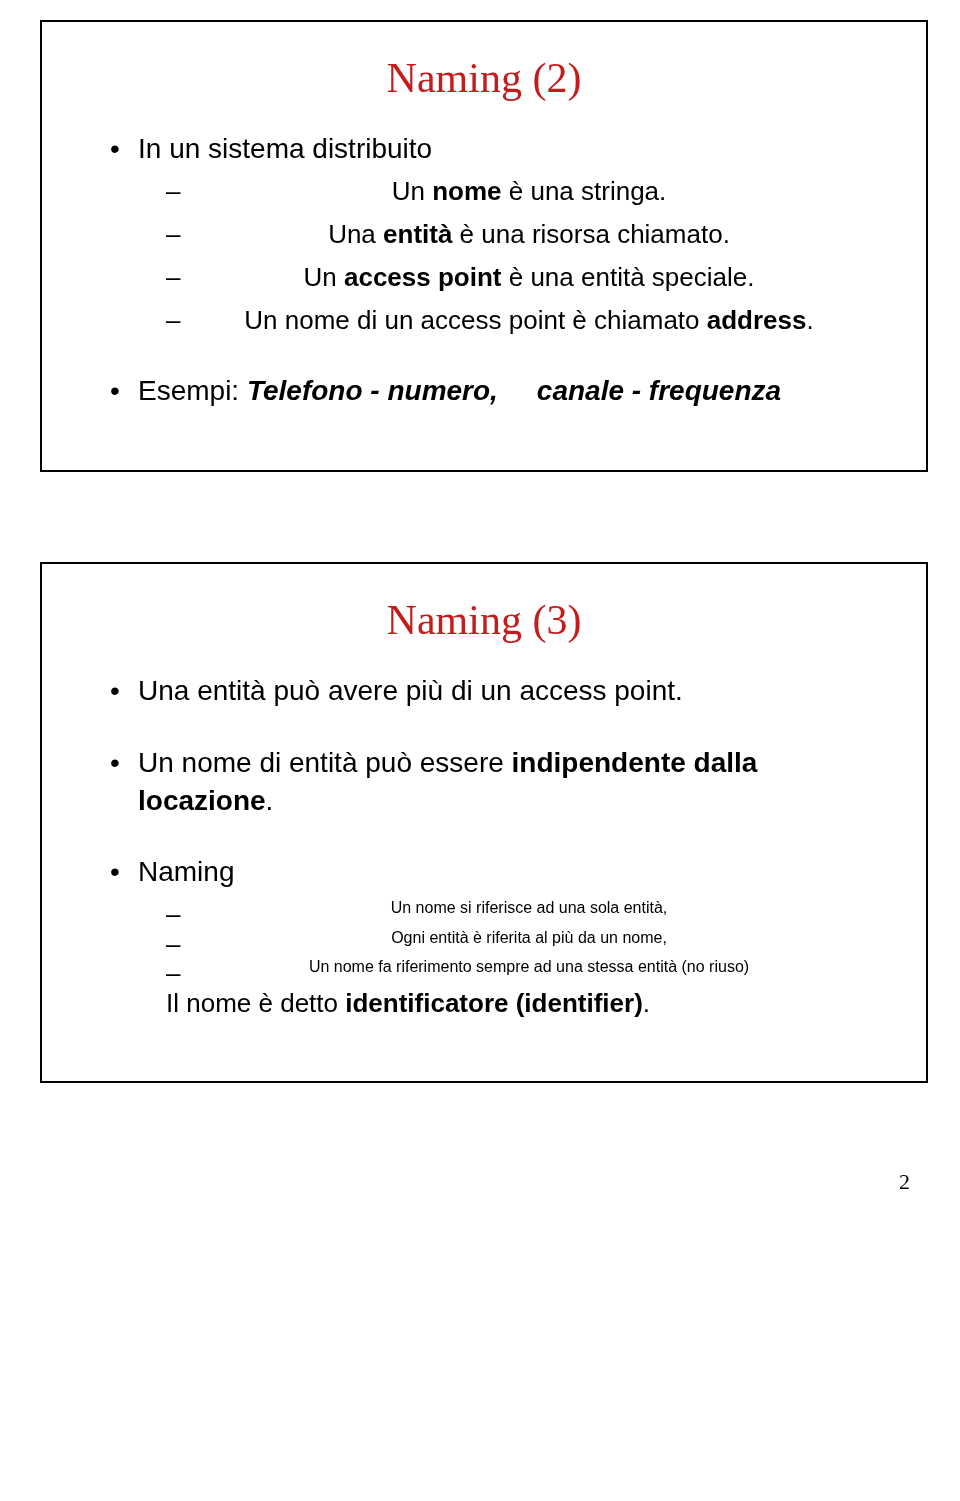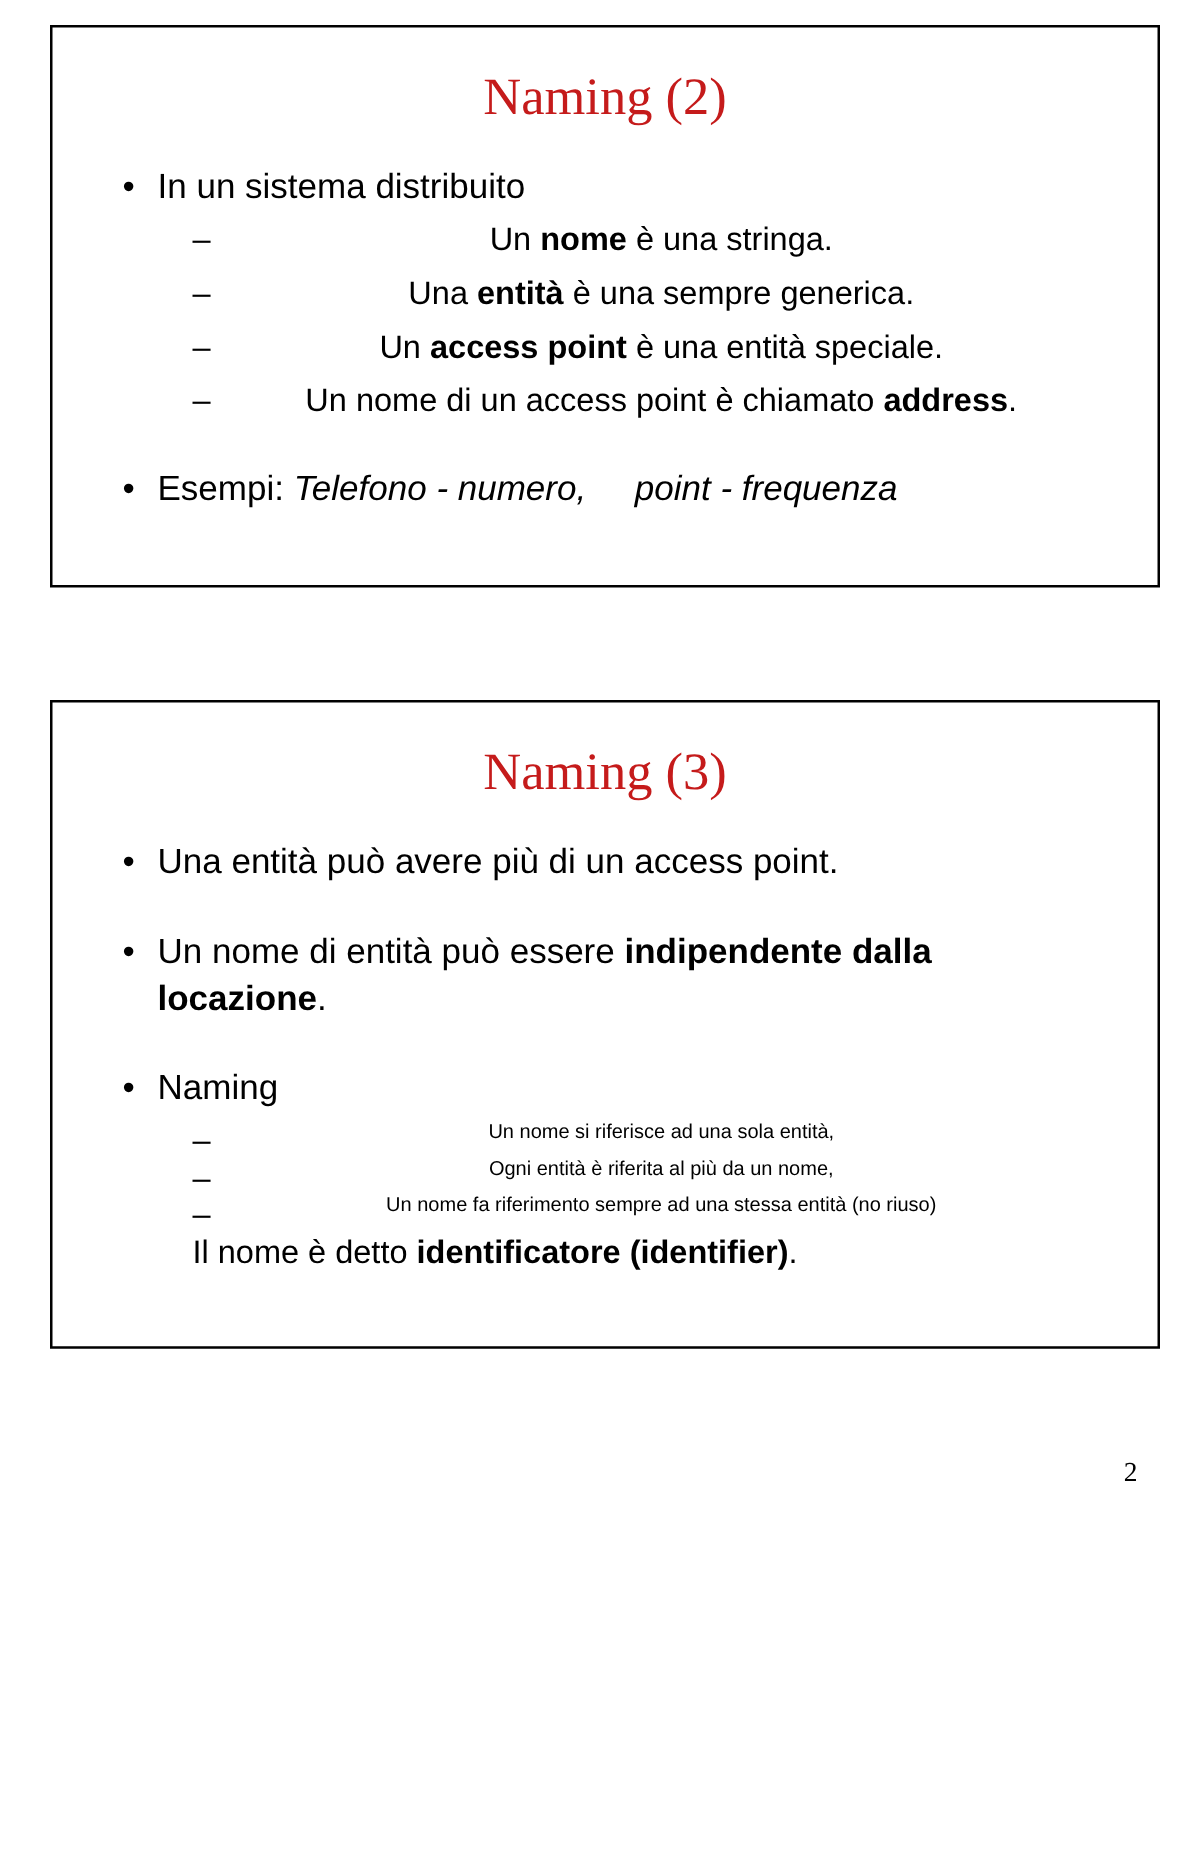--- a/index.html
+++ b/index.html
@@ -25,21 +25,21 @@
     text-align: center;
     color: #c51b1b;
     font-family: "Times New Roman", Times, serif;
     font-size: 42px;
     margin: 0 0 28px 0;
     font-weight: normal;
   }
   .bullet-list {
     list-style: none;
     padding-left: 8px;
-    margin: 0;
+    margin: 12px;
   }
   .bullet-list > li {
     position: relative;
     padding-left: 28px;
     margin-bottom: 10px;
     font-size: 28px;
     line-height: 1.35;
     color: #000;
   }
   .bullet-list > li::before {
@@ -69,21 +69,21 @@
     position: absolute;
     left: 0;
     top: 0;
     font-size: 26px;
     color: #000;
   }
   .sub-list.small > li {
     font-size: 16px;
   }
   .bold { font-weight: bold; }
-  .italic { font-style: italic; }
+  .italic { font-style: italic; font-weight: bold; }
   .spacer-top { margin-top: 34px; }
   .page-number {
     position: absolute;
     right: 50px;
     bottom: 18px;
     font-size: 22px;
     font-family: "Times New Roman", Times, serif;
   }
   .indent-result {
     font-size: 26px;
@@ -100,32 +100,32 @@
     <h1 class="slide-title">Naming (2)</h1>
 
     <ul class="bullet-list">
       <li>
         <span>In un sistema distribuito</span>
         <ul class="sub-list">
           <li>
             <span>Un </span><span class="bold">nome</span><span> è una stringa.</span>
           </li>
           <li>
-            <span>Una </span><span class="bold">entità</span><span> è una sempre generica.</span>
+            <span>Una </span><span class="bold">entità</span><span> è una risorsa chiamato.</span>
           </li>
           <li>
             <span>Un </span><span class="bold">access point</span><span> è una entità speciale.</span>
           </li>
           <li>
             <span>Un nome di un access point è chiamato </span><span class="bold">address</span><span>.</span>
           </li>
         </ul>
       </li>
       <li class="spacer-top">
-        <span>Esempi: </span><span class="italic">Telefono - numero,</span><span style="white-space:pre;">     </span><span class="italic">point - frequenza</span>
+        <span>Esempi: </span><span class="italic">Telefono - numero,</span><span style="white-space:pre;">     </span><span class="italic">canale - frequenza</span>
       </li>
     </ul>
   </div>
 
   <div class="slide">
     <h1 class="slide-title">Naming (3)</h1>
 
     <ul class="bullet-list">
       <li>
         <span>Una entità può avere più di un access point.</span>

